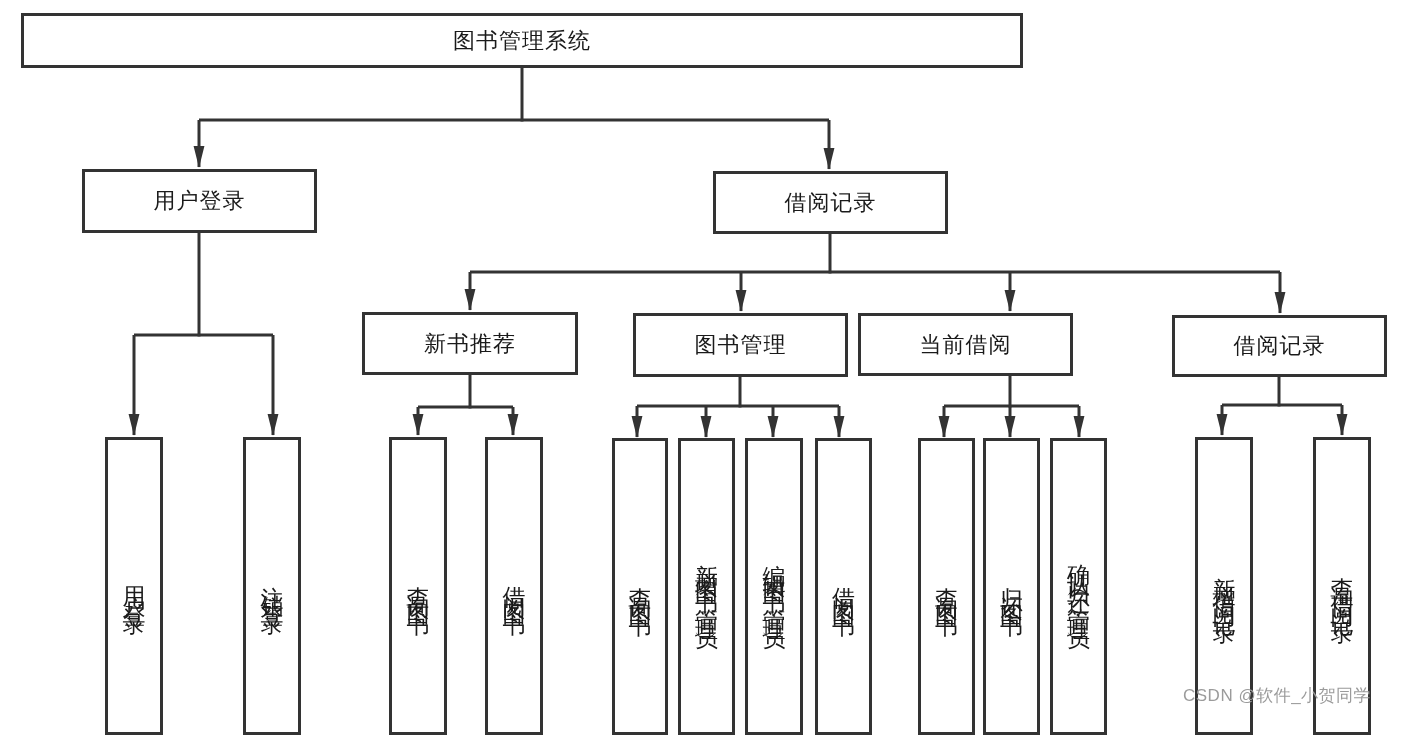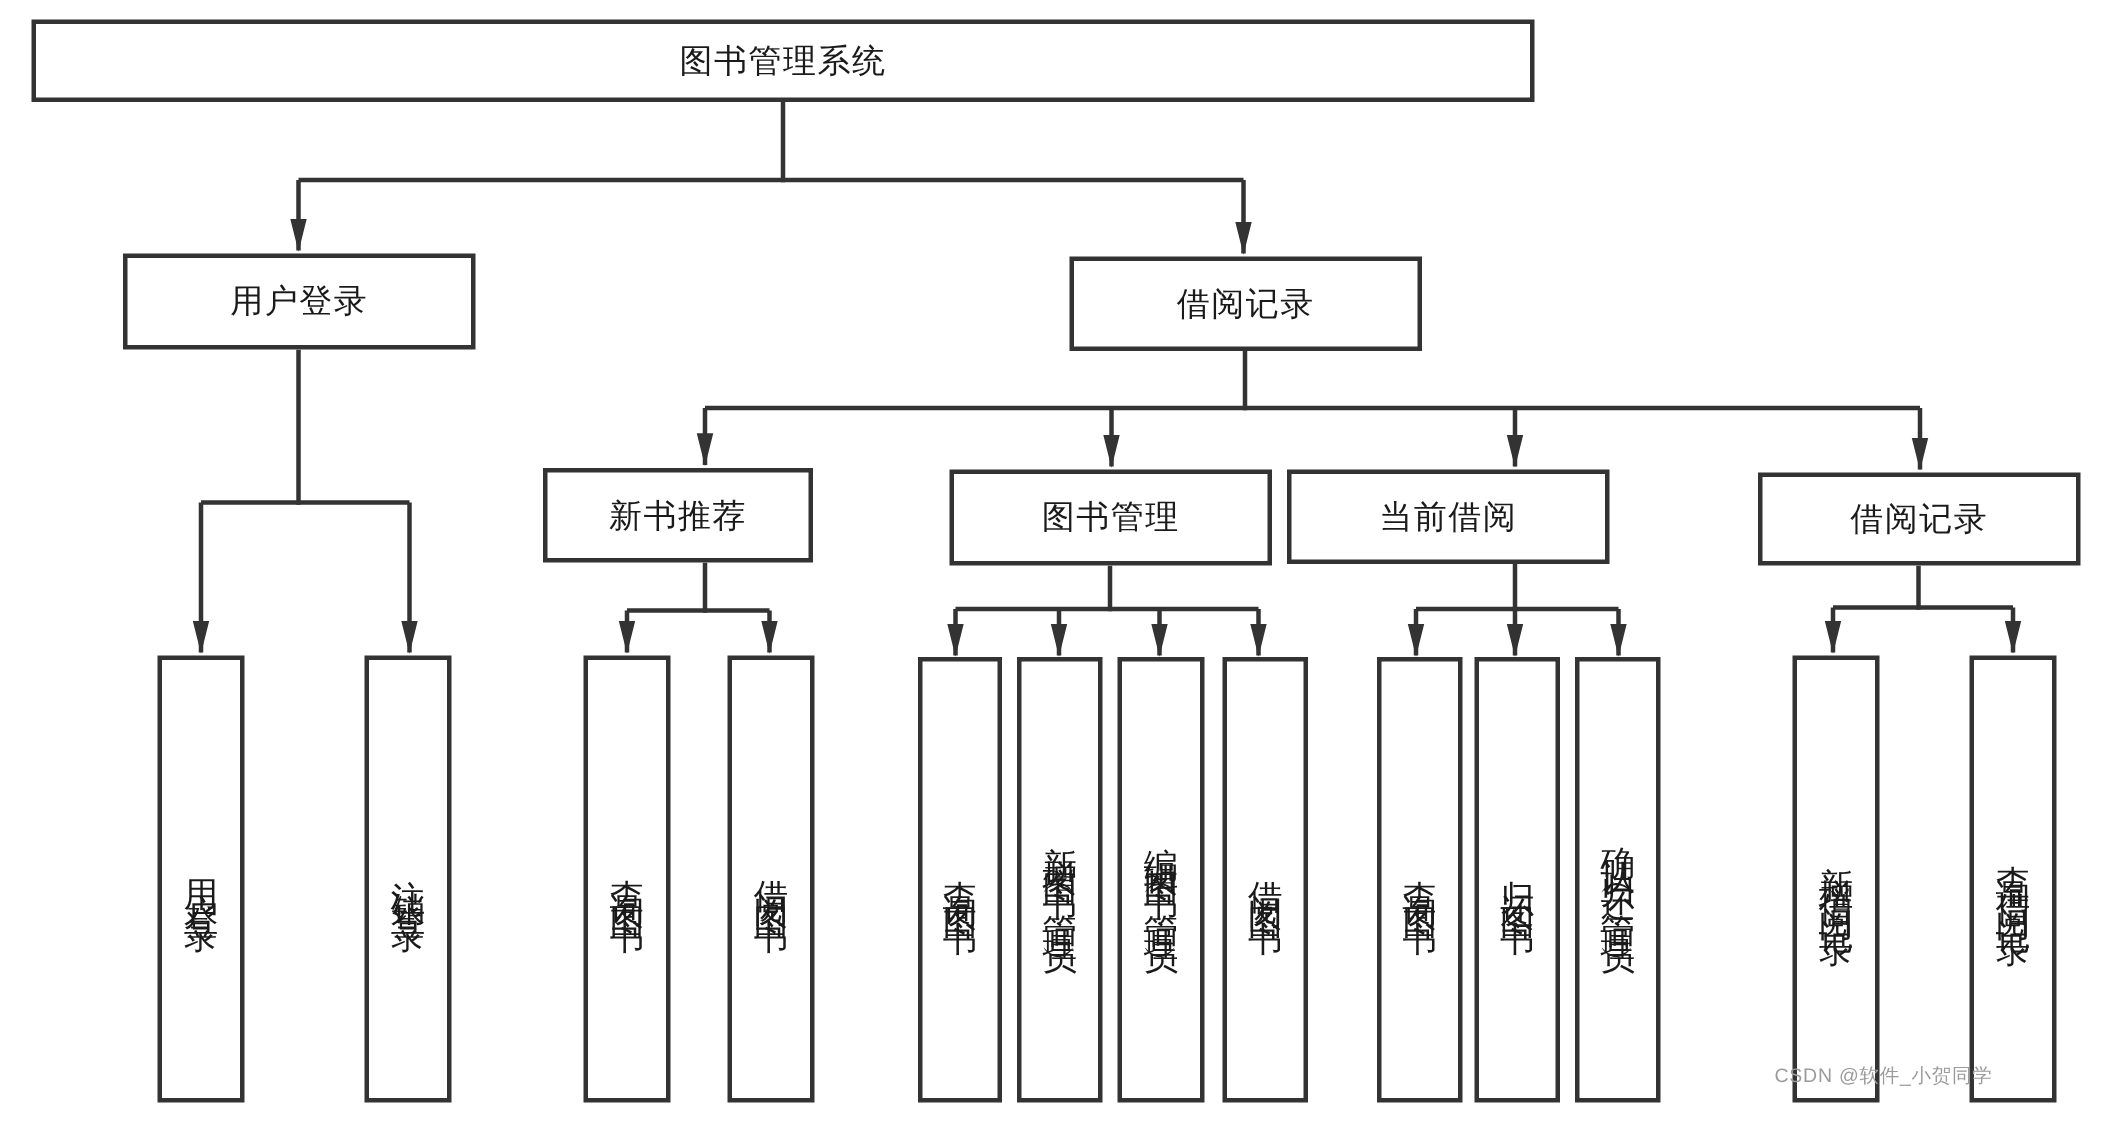--- a/index.html
+++ b/index.html
@@ -37,26 +37,25 @@
     writing-mode:vertical-rl;
     text-orientation:mixed;
     font-size:23px;
     letter-spacing:9px;
     line-height:1;
     white-space:nowrap;
   }
   .watermark{
     position:absolute;
     left:1183px;top:684px;
-    font-size:13px;
+    font-size:17px;
     letter-spacing:0.5px;
     color:var(--watermark);
     white-space:nowrap;
     z-index:5;
-    margin-top:24px;
   }
 </style>
 </head>
 <body>
 
 <div id="canvas">
 
   <svg id="wires" viewBox="0 0 1405 747" xmlns="http://www.w3.org/2000/svg">
     <defs>
       <marker id="arrow" viewBox="0 0 26 13" refX="25" refY="6.5" markerWidth="22" markerHeight="13" markerUnits="userSpaceOnUse" orient="auto">
@@ -111,21 +110,21 @@
     <span>图书管理系统</span>
   </div>
 
   <div class="box box-h" style="left:82px;top:169px;width:235px;height:64px;">
     <span>用户登录</span>
   </div>
   <div class="box box-h" style="left:713px;top:171px;width:235px;height:63px;">
     <span>借阅记录</span>
   </div>
 
-  <div class="box box-h" style="left:362px;top:312px;width:180px;height:63px;">
+  <div class="box box-h" style="left:362px;top:312px;width:216px;height:63px;">
     <span>新书推荐</span>
   </div>
   <div class="box box-h" style="left:633px;top:313px;width:215px;height:64px;">
     <span>图书管理</span>
   </div>
   <div class="box box-h" style="left:858px;top:313px;width:215px;height:63px;">
     <span>当前借阅</span>
   </div>
   <div class="box box-h" style="left:1172px;top:315px;width:215px;height:62px;">
     <span>借阅记录</span>

